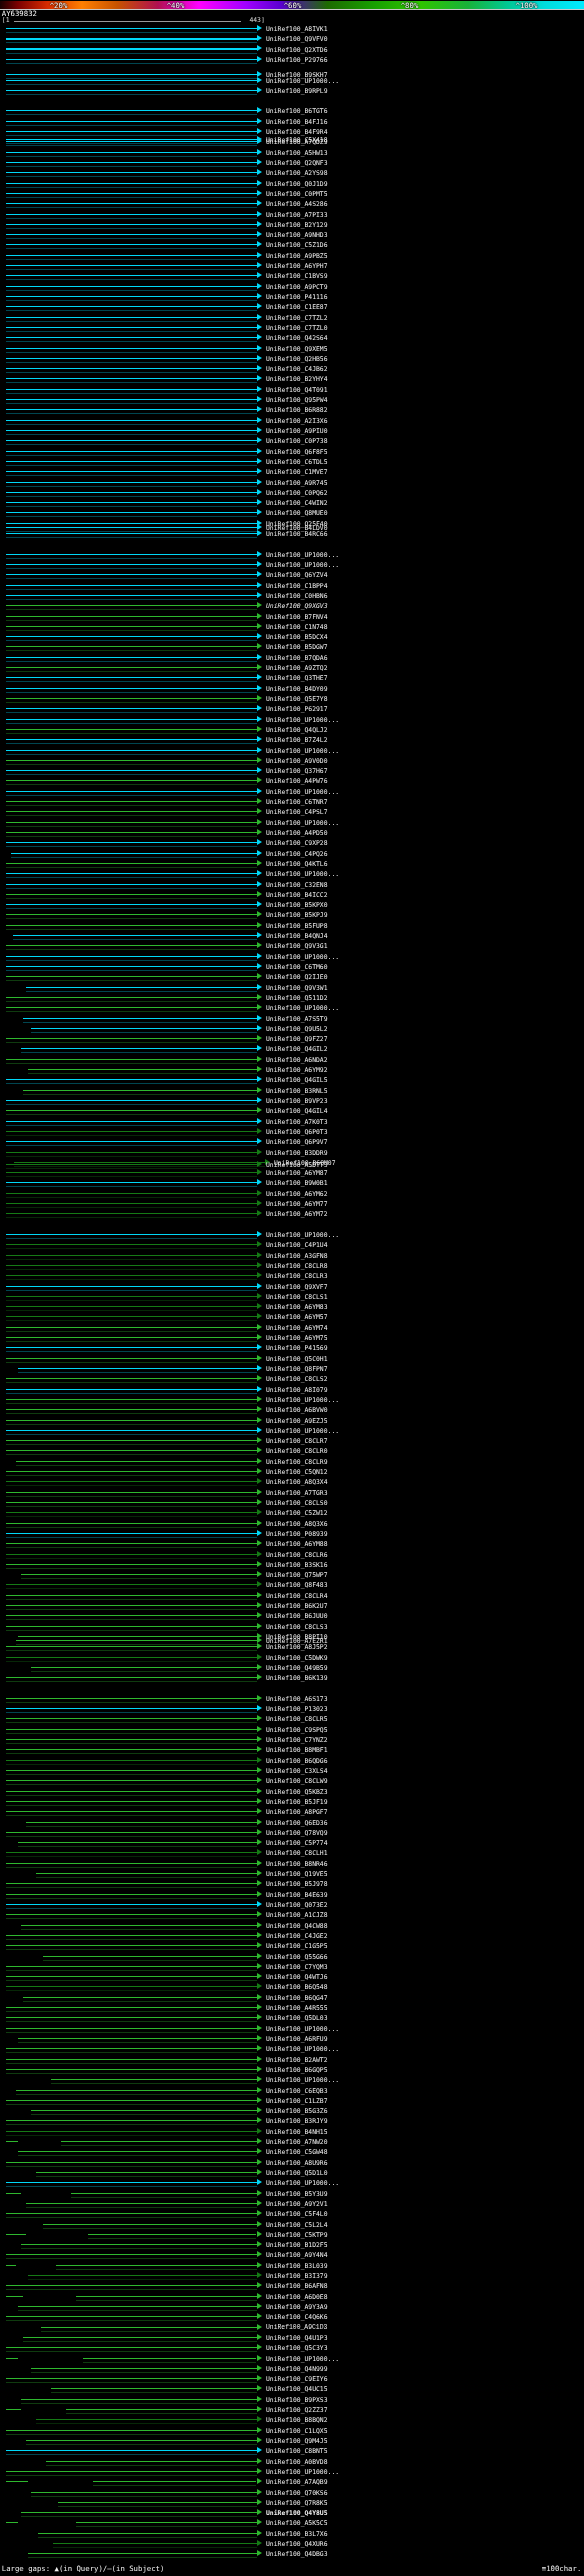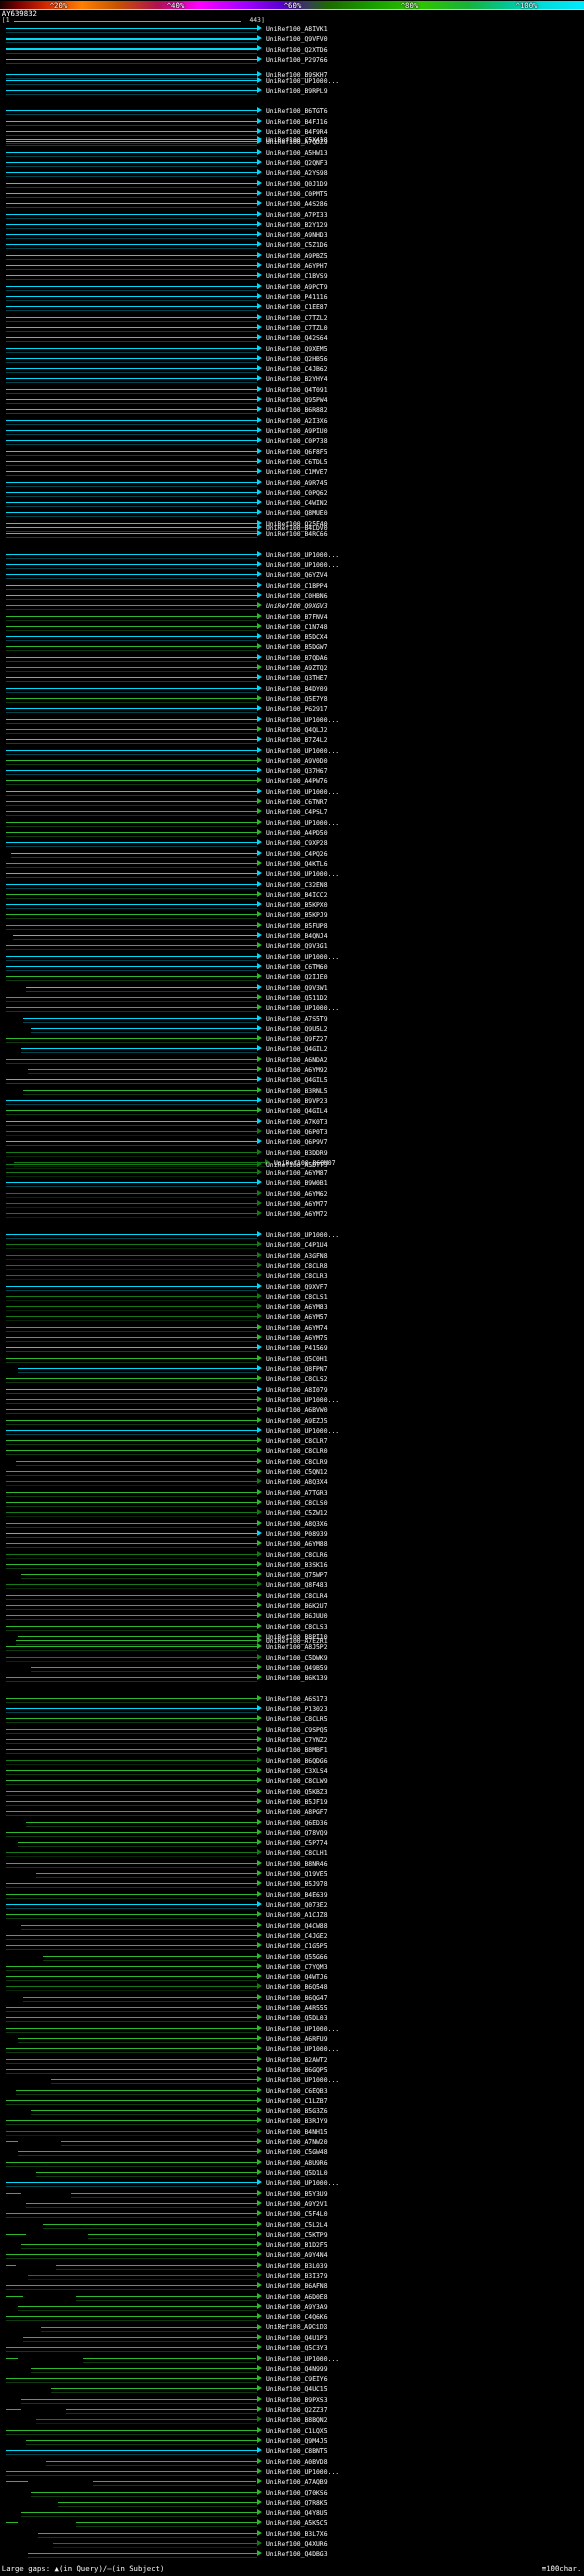--- a/index.html
+++ b/index.html
@@ -1511,21 +1511,21 @@
       <div class="subline" style="left: 31px; width: 226px; background: rgb(46, 184, 46);"></div>
       <div class="arrow" style="border-left-color: rgb(46, 184, 46);"></div>
       <span class="hitlabel">UniRef100_Q70KS6</span>
     </div>
     <div class="row" style="top: 2474px;">
       <div class="bar" style="left: 58px; width: 199px; background: rgb(46, 184, 46);"></div>
       <div class="subline" style="left: 58px; width: 199px; background: rgb(46, 184, 46);"></div>
       <div class="arrow" style="border-left-color: rgb(46, 184, 46);"></div>
       <span class="hitlabel">UniRef100_Q7R8K5</span>
     </div>
-    <div class="row" style="top: 2484px;">
+    <div class="row" style="top: 2484px; font-weight: bold;">
       <div class="bar" style="left: 20.6px; width: 236px; background: rgb(46, 184, 46);"></div>
       <div class="subline" style="left: 20.6px; width: 236px; background: rgb(46, 184, 46);"></div>
       <div class="arrow" style="border-left-color: rgb(46, 184, 46);"></div>
       <span class="hitlabel">UniRef100_Q4Y8U5</span>
     </div>
     <div class="row" style="top: 2494px;">
       <div class="bar" style="left: 5.5px; width: 12.6px; background: rgb(46, 184, 46);"></div>
       <div class="bar" style="left: 76px; width: 181px; background: rgb(46, 184, 46);"></div>
       <div class="subline" style="left: 76px; width: 181px; background: rgb(46, 184, 46);"></div>
       <div class="arrow" style="border-left-color: rgb(46, 184, 46);"></div>

